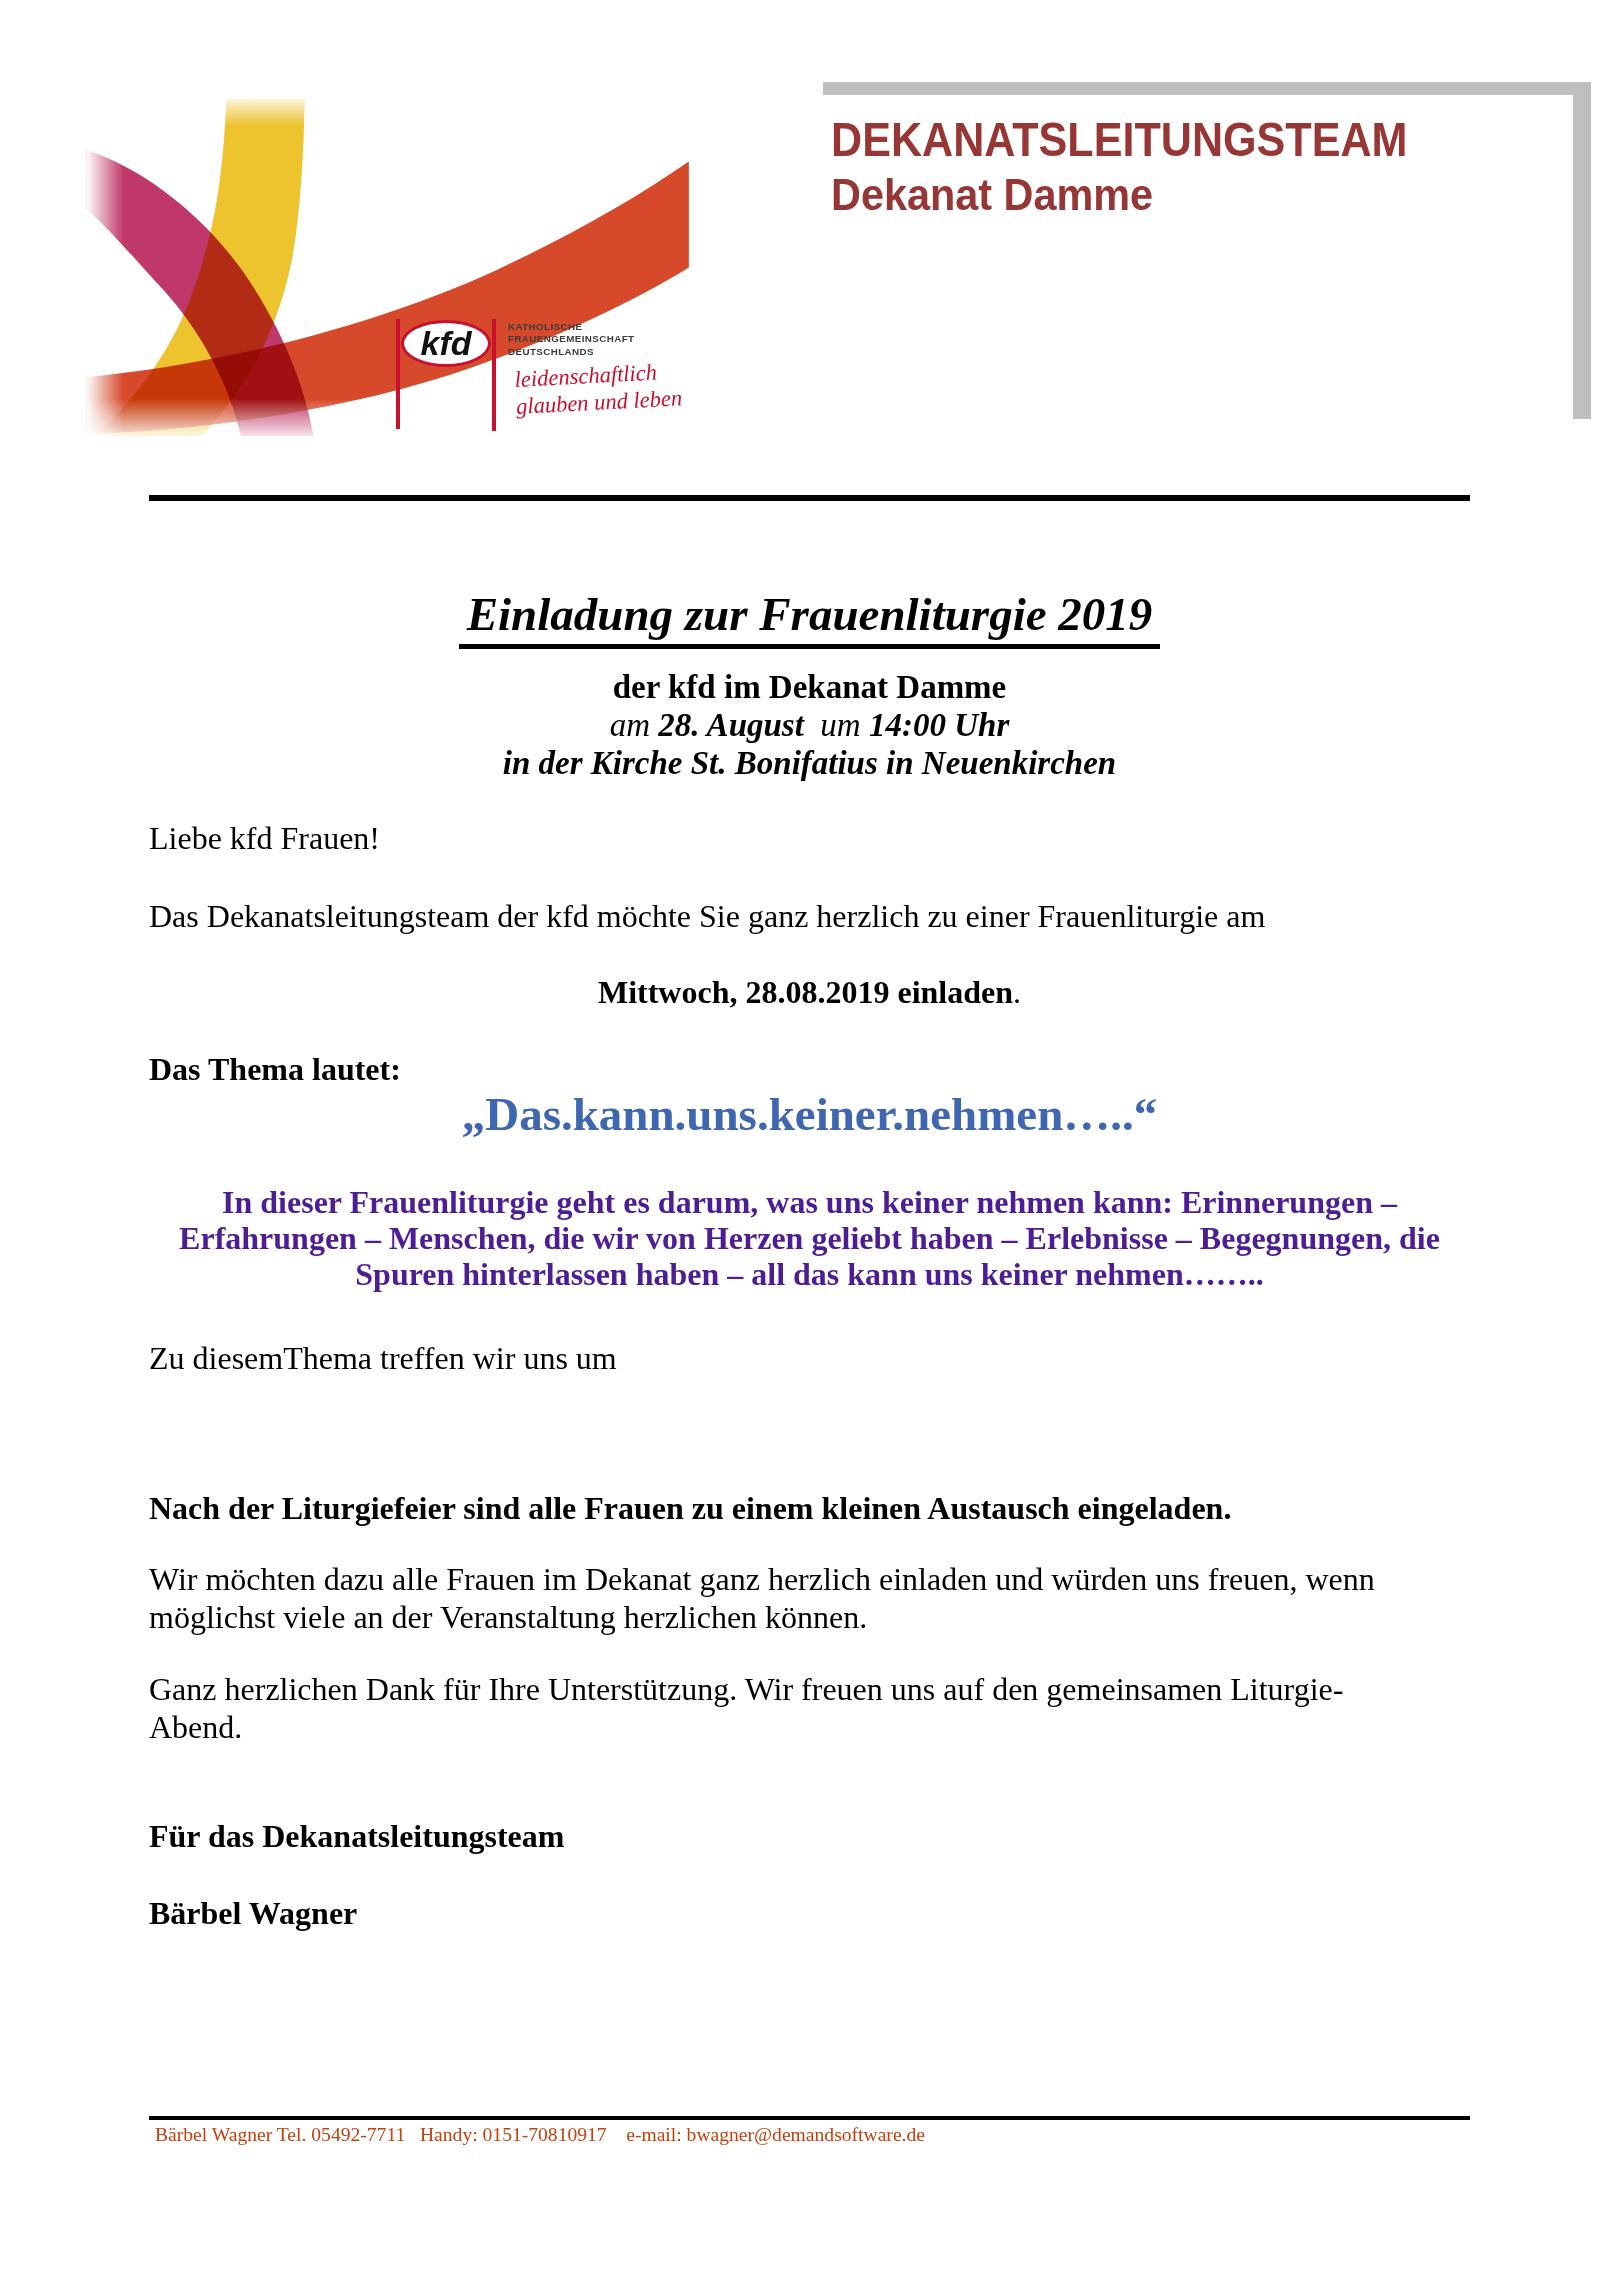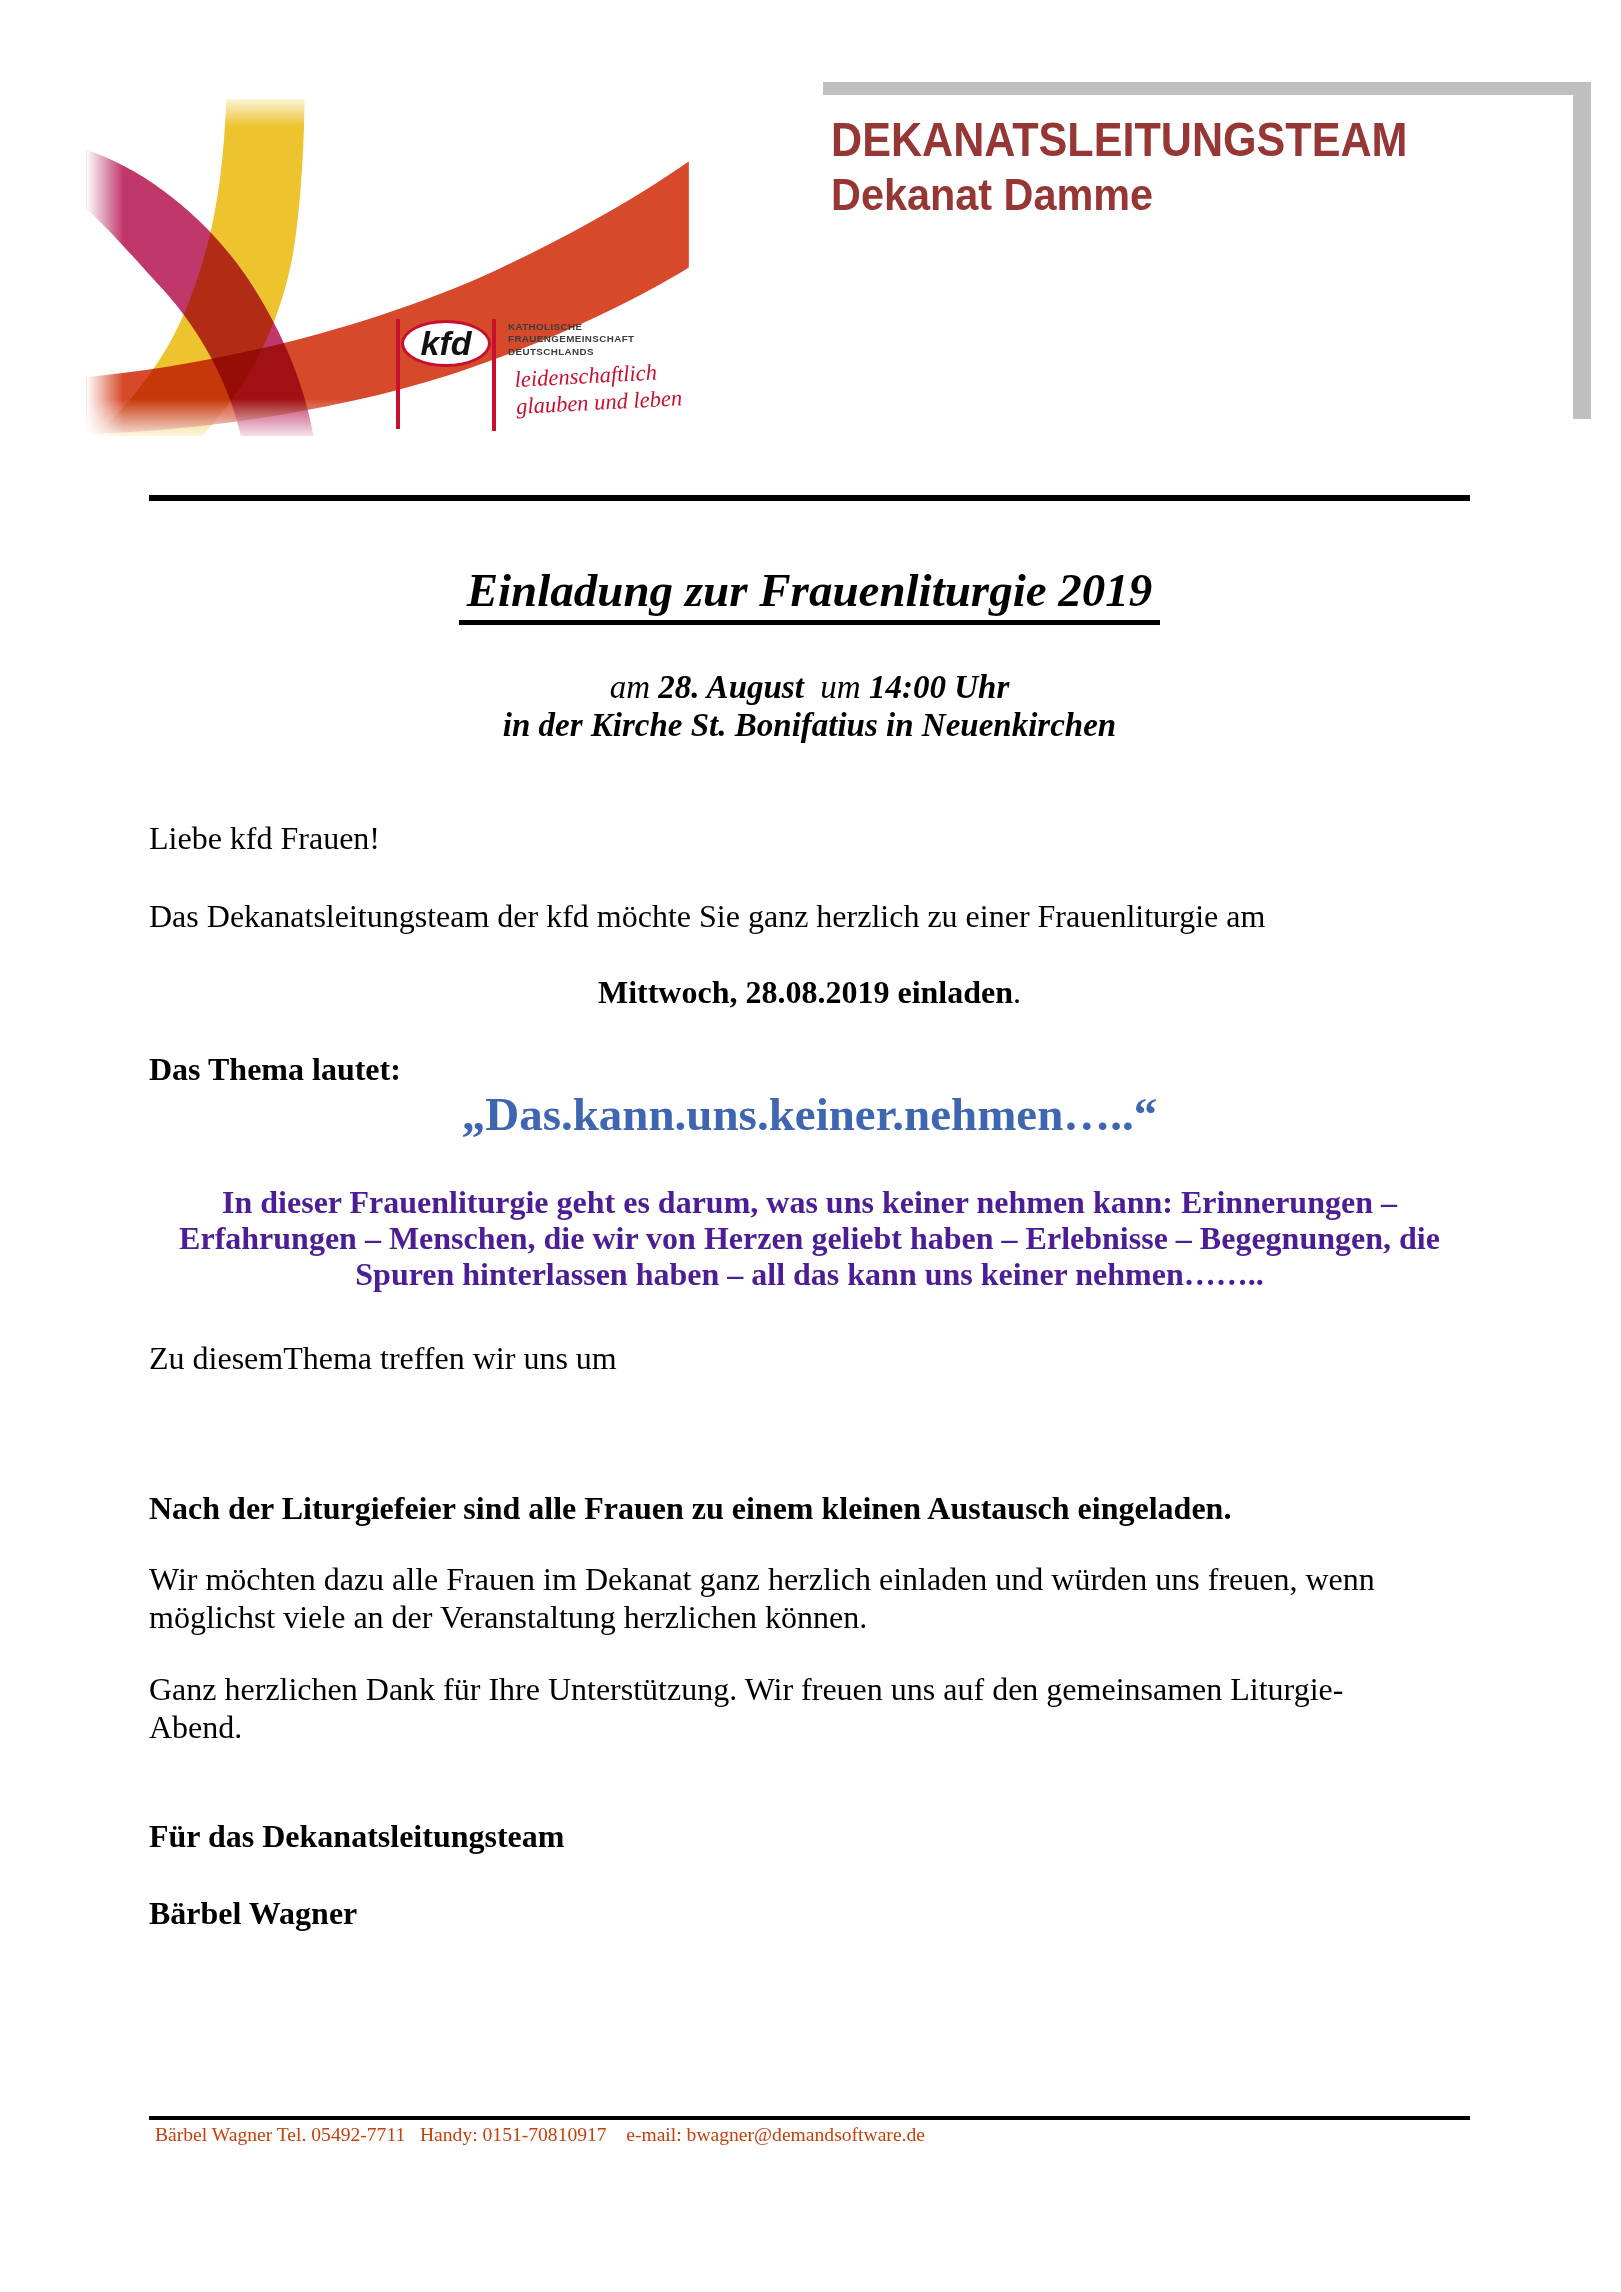--- a/index.html
+++ b/index.html
@@ -57,21 +57,21 @@
   
   .col{position:absolute;left:149px;width:1321px;}
   .center{text-align:center;}
   .body-line{font-size:32px;line-height:38px;}
   .bold{font-weight:bold;}
   .pre{white-space:pre-wrap;}
   .inv-title-wrap{top:565px;}
   .inv-title{
     display:inline-block;
     font-size:47px;font-weight:bold;font-style:italic;
-    border-bottom:5.9px solid #000;padding:0 7.8px 3.9px 7.8px;line-height:51px;
+    border-bottom:5.9px solid #000;padding:0 7.8px 3.9px 7.8px;line-height:51px;margin-top:24px;
   }
   .inv-sub{top:668px;font-size:33px;line-height:38px;font-weight:bold;}
   .inv-sub .it{font-style:italic;}
   .inv-sub .lt{font-weight:normal;font-style:italic;}
   .salutation{top:819px;}
   .intro{top:897px;}
   .dateline{top:973px;text-align:center;}
   .theme-label{top:1050px;}
   .theme-title{top:1088px;font-size:47px;line-height:53px;font-weight:bold;color:#3F67B1;}
   .theme-desc{top:1184px;font-size:32px;line-height:36px;font-weight:bold;color:#4c1d95;}
@@ -136,20 +136,21 @@
   <div class="hdr-title">DEKANATSLEITUNGSTEAM</div>
   <div class="hdr-subtitle">Dekanat Damme</div>
 
   <div class="rule-top"></div>
 
   <div class="col center inv-title-wrap">
     <span class="inv-title">Einladung zur Frauenliturgie 2019</span>
   </div>
 
   <div class="col center inv-sub">
+    <div>der kfd im Dekanat Damme</div>
     <div>
       <span class="lt pre">am </span><span class="it pre">28. August</span><span class="lt pre">  um </span><span class="it pre">14:00 Uhr</span>
     </div>
     <div class="it">in der Kirche St. Bonifatius in Neuenkirchen</div>
   </div>
 
   <div class="col body-line intro">Das Dekanatsleitungsteam der kfd möchte Sie ganz herzlich zu einer Frauenliturgie am</div>
 
   <div class="col body-line salutation">Liebe kfd Frauen!</div>
 

